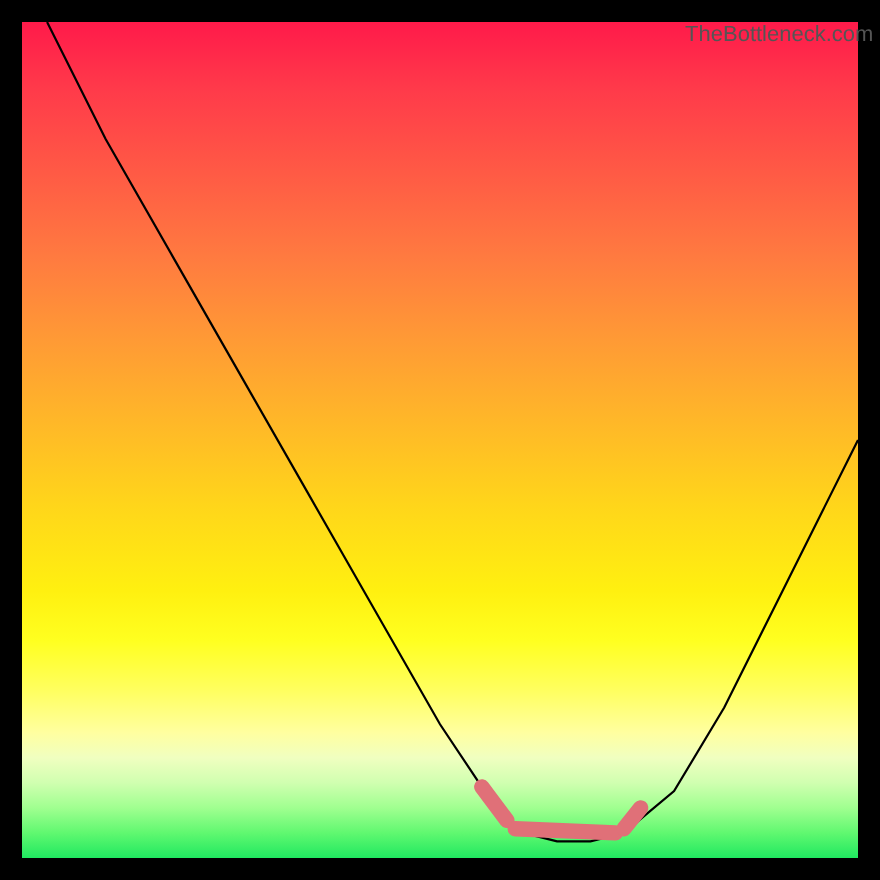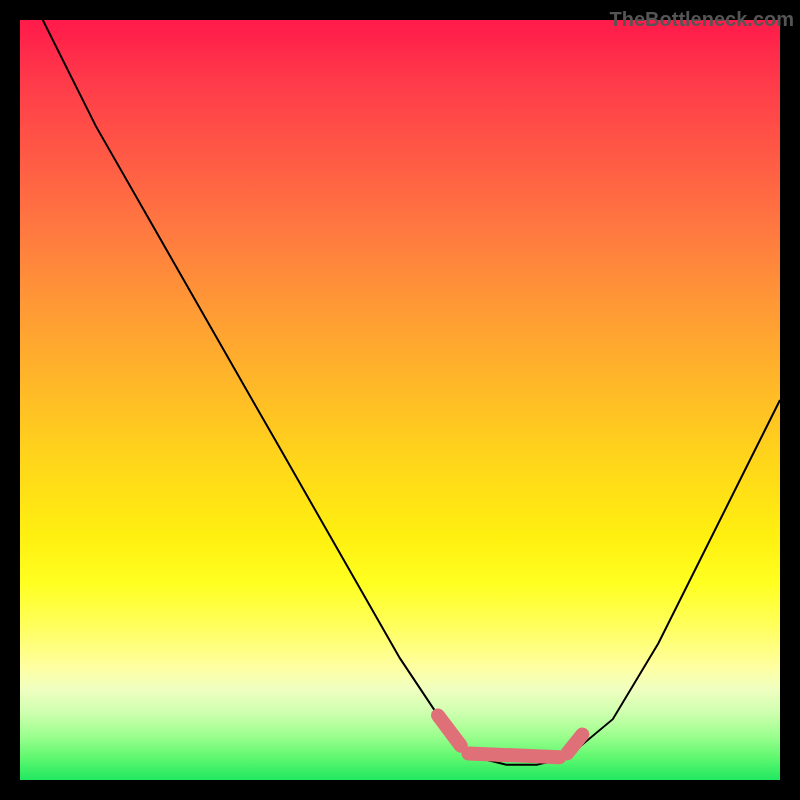--- a/index.html
+++ b/index.html
@@ -31,25 +31,25 @@
       #ffffa0 85%,
       #f0ffc0 88%,
       #d0ffb0 91%,
       #a0ff90 94%,
       #60f870 97%,
       #20e860 100%
     );
   }
   .watermark {
     position: absolute;
-    top: 8px;
+    top: 20px;
     right: 6px;
     color: #555;
     font-size: 20px;
-    font-weight: 700;
+    font-weight: 400;
     z-index: 10;
   }
   svg.curve {
     position: absolute;
     left: 0;
     top: 0;
     width: 760px;
     height: 760px;
   }
 </style>

